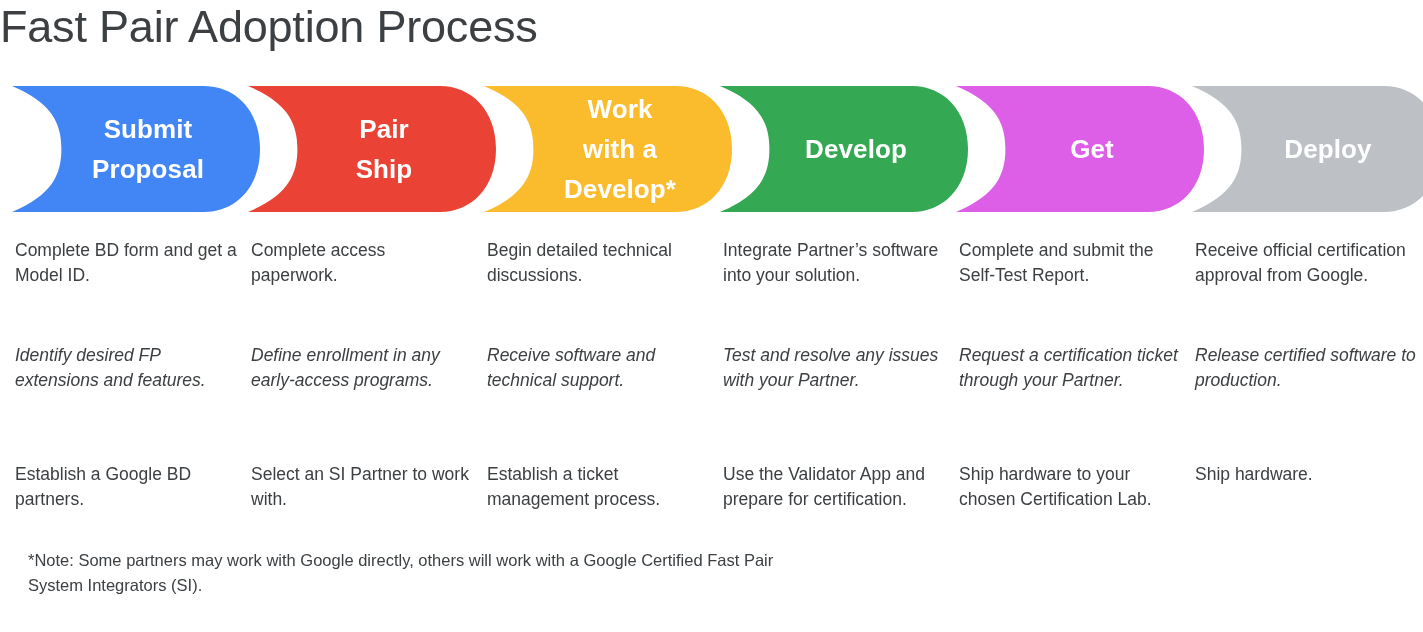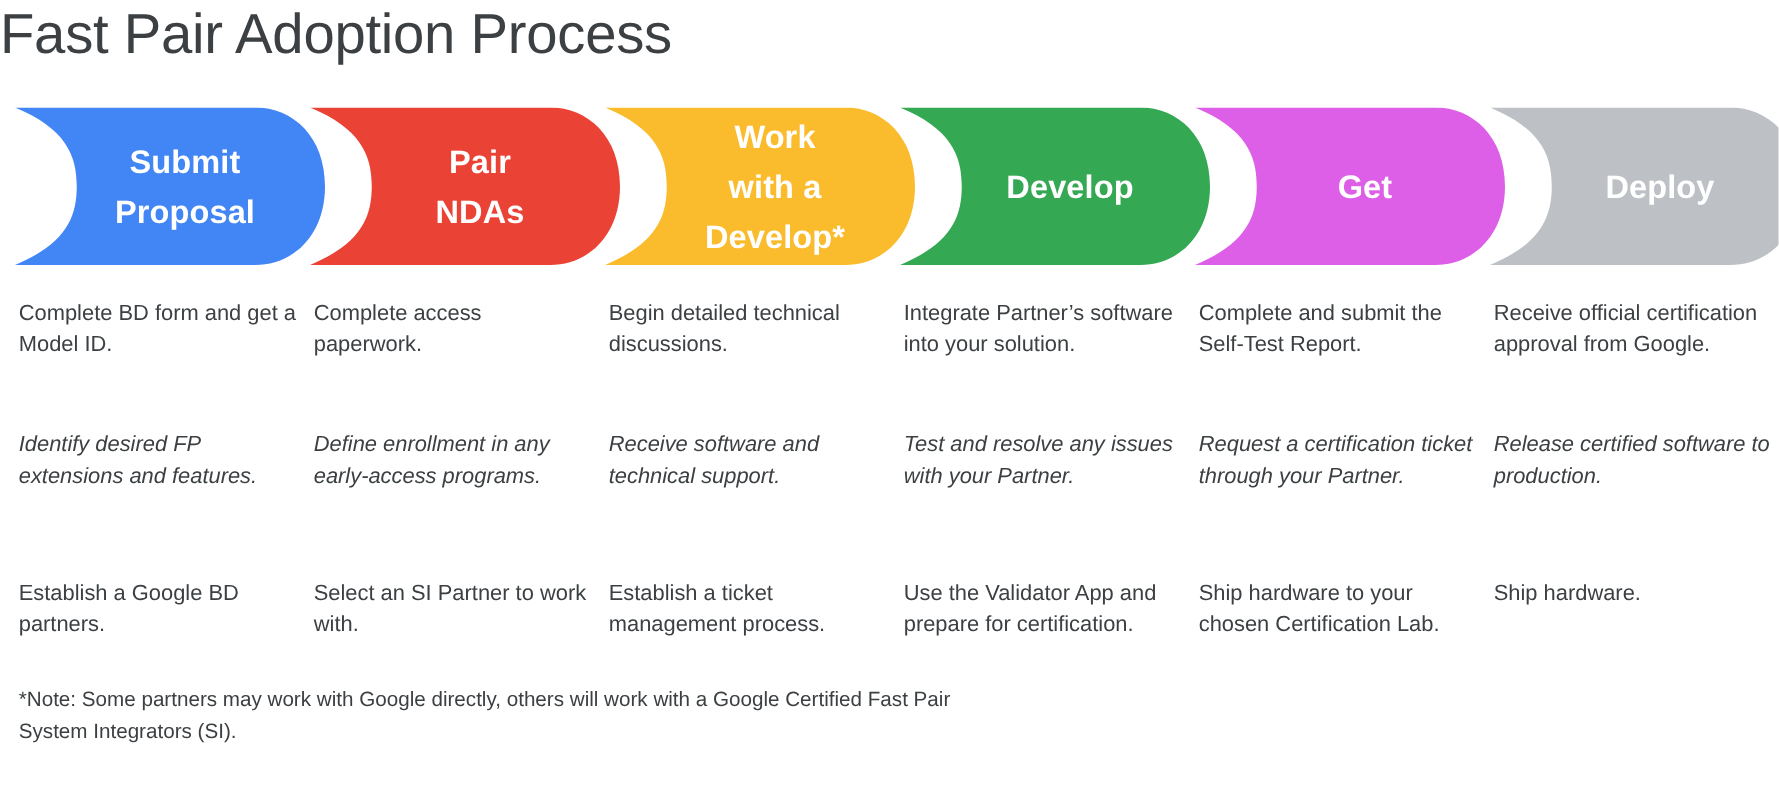--- a/index.html
+++ b/index.html
@@ -100,21 +100,21 @@
     color: #3c4043;
     font-weight: 400;
   }
   .row0 { top: 0px; }
   .row1 { top: 105px; font-style: italic; }
   .row2 { top: 224px; }
 
   
   #footnote {
     position: absolute;
-    left: 15px;
+    left: 28px;
     top: 548px;
     width: 760px;
     font-size: 16.5px;
     line-height: 25px;
     color: #3c4043;
   }
 </style>
 </head>
 <body>
 
@@ -131,21 +131,21 @@
           <span>Submit</span>
           <span>Proposal</span>
         </div>
       </div>
       <div class="chevron" style="left: 236px;">
         <svg width="248" height="126" viewBox="0 0 248 126">
           <path d="M 0,0 L 192,0 C 222.54545454545456,0 248,23.52 248,63 C 248,102.48 222.54545454545456,126 192,126 L 0,126 C 40.300000000000004,109.2 49.4,88.19999999999999 49.4,63 C 49.4,37.8 40.300000000000004,16.8 0,0 Z" fill="#EA4335"></path>
         </svg>
         <div class="chevron-label">
           <span>Pair</span>
-          <span>NDAs</span>
+          <span>Ship</span>
         </div>
       </div>
       <div class="chevron" style="left: 472px;">
         <svg width="248" height="126" viewBox="0 0 248 126">
           <path d="M 0,0 L 192,0 C 222.54545454545456,0 248,23.52 248,63 C 248,102.48 222.54545454545456,126 192,126 L 0,126 C 40.300000000000004,109.2 49.4,88.19999999999999 49.4,63 C 49.4,37.8 40.300000000000004,16.8 0,0 Z" fill="#FABC2D"></path>
         </svg>
         <div class="chevron-label">
           <span>Work</span>
           <span>with a</span>
           <span>Develop*</span>

